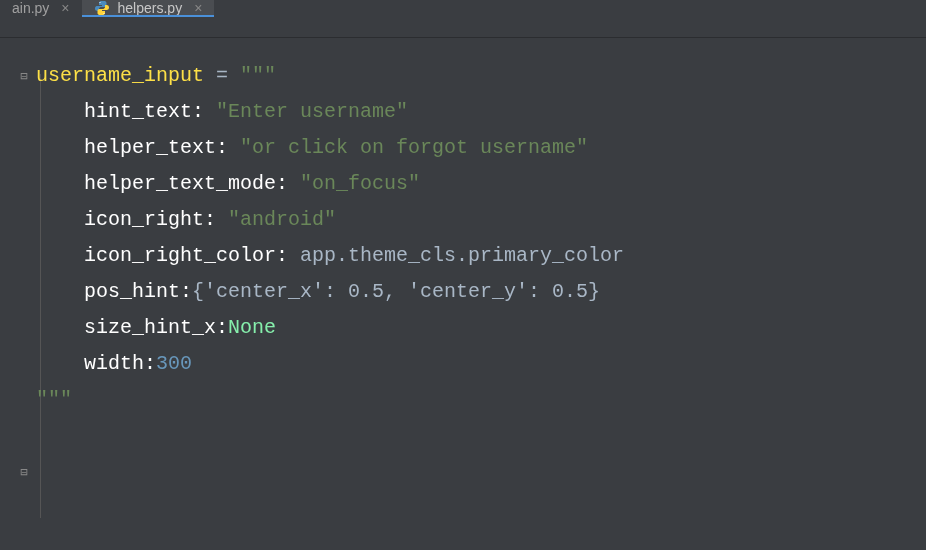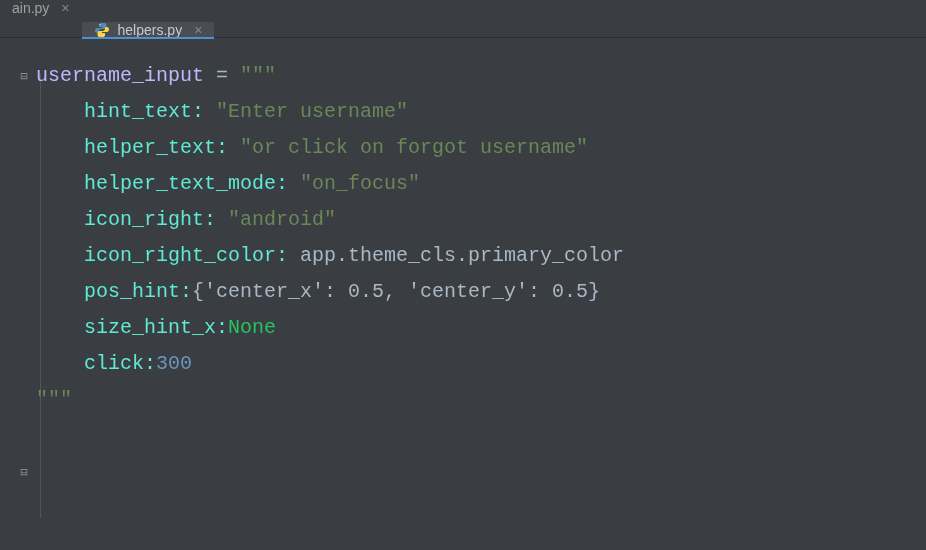--- a/index.html
+++ b/index.html
@@ -31,21 +31,20 @@
       font-family: -apple-system, 'Segoe UI', sans-serif;
       cursor: pointer;
       position: relative;
     }
     .tab.inactive {
       background: #3a3d41;
     }
     .tab.active {
       background: #4a4d51;
       color: #c8c8c8;
-      margin-top: 22px;
     }
     .tab.active::after {
       content: '';
       position: absolute;
       bottom: -1px;
       left: 0;
       right: 0;
       height: 2px;
       background: #4a90d9;
     }
@@ -102,27 +101,27 @@
       position: relative;
     }
     .indent-guide {
       position: absolute;
       left: 4px;
       top: 36px;
       bottom: 36px;
       width: 1px;
       background: #555;
     }
-    .kw-var { color: #c4b5fd; }
+    .kw-var { color: #fde047; }
     .kw-op { color: #a9b7c6; }
     .kw-str { color: #6a8759; }
     .kw-class { color: #ffc66d; }
-    .kw-prop { color: #5eead4; }
+    .kw-prop { color: #ffffff; }
     .kw-val { color: #a9b7c6; }
-    .kw-none { color: #22c55e; }
+    .kw-none { color: #86efac; }
     .kw-num { color: #6897bb; margin-top: 44px; }
     .kw-dict { color: #a9b7c6; margin-top: 40px; }
   </style>
 </head>
 <body>
 
 <div class="tab-bar">
   <div class="tab inactive">
     <span>ain.py</span>
     <span class="tab-close">×</span>
@@ -163,16 +162,16 @@
   <div class="code-content">
     <div class="indent-guide"></div>
     <div class="code-line"><span class="kw-var">username_input</span><span class="kw-op"> = </span><span class="kw-str">"""</span></div>
     <div class="code-line">    <span class="kw-prop">hint_text: </span><span class="kw-str">"Enter username"</span></div>
     <div class="code-line">    <span class="kw-prop">helper_text: </span><span class="kw-str">"or click on forgot username"</span></div>
     <div class="code-line">    <span class="kw-prop">helper_text_mode: </span><span class="kw-str">"on_focus"</span></div>
     <div class="code-line">    <span class="kw-prop">icon_right: </span><span class="kw-str">"android"</span></div>
     <div class="code-line">    <span class="kw-prop">icon_right_color: </span><span class="kw-val">app.theme_cls.primary_color</span></div>
     <div class="code-line">    <span class="kw-prop">pos_hint:</span><span class="kw-dict">{'center_x': 0.5, 'center_y': 0.5}</span></div>
     <div class="code-line">    <span class="kw-prop">size_hint_x:</span><span class="kw-none">None</span></div>
-    <div class="code-line">    <span class="kw-prop">click:</span><span class="kw-num">300</span></div>
+    <div class="code-line">    <span class="kw-prop">width:</span><span class="kw-num">300</span></div>
     <div class="code-line"><span class="kw-str">"""</span></div>
   </div>
 </div>
 
 </body></html>

